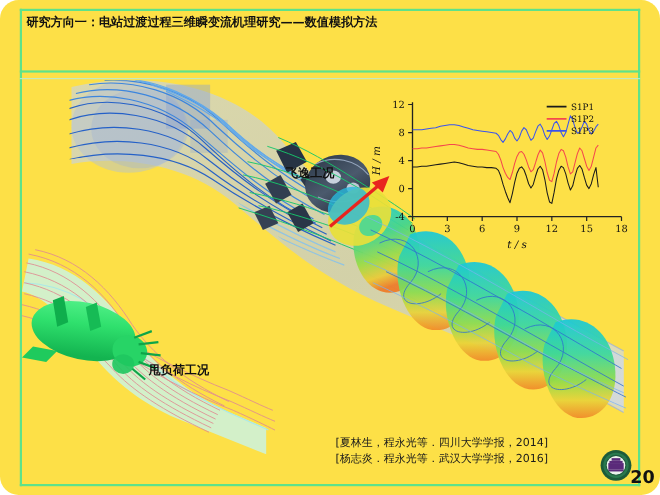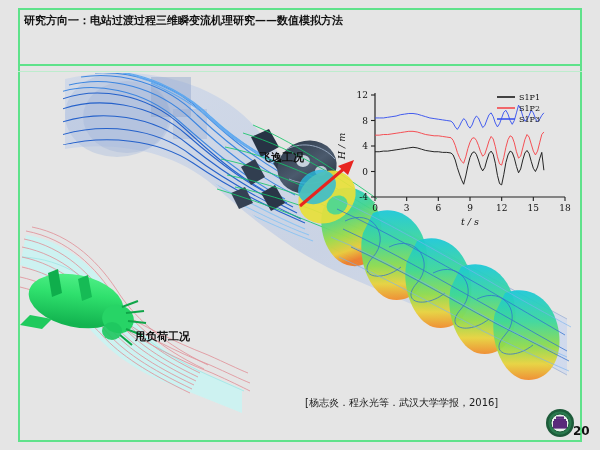--- a/index.html
+++ b/index.html
@@ -2,21 +2,21 @@
 <html><head>
 <meta charset="utf-8">
 <style>
   * { margin:0; padding:0; box-sizing:border-box; }
   html,body{ width:600px; height:450px; overflow:hidden; }
   body{
     font-family:"Liberation Sans", sans-serif;
     background:#ffffff;
     position:relative;
   }
-  .slide{ position:absolute; inset:0; background:#e5e5e5; }
+  .slide{ position:absolute; inset:0; background:#fde047;border-radius:17px; }
 
   
   .frame-left{ position:absolute; left:18px; top:8px; width:2px; height:434px; background:#5ee28a; }
   .frame-right{ position:absolute; left:580px; top:8px; width:2px; height:434px; background:#5ee28a; }
   .frame-top{ position:absolute; left:18px; top:8px; width:564px; height:2px; background:#5ee28a; }
   .frame-bottom{ position:absolute; left:18px; top:440px; width:564px; height:2px; background:#5ee28a; }
   .frame-hdr-sep{ position:absolute; left:18px; top:64px; width:564px; height:2px; background:#5ee28a; }
   .frame-hdr-sep2{ position:absolute; left:18px; top:71px; width:564px; height:1px; background:#bdeccd; }
 
   
@@ -71,21 +71,21 @@
     position:absolute; left:305px; top:395px; width:250px;
     font-family:"DejaVu Sans", sans-serif; font-size:10px; color:#1b1b1b;
     line-height:15px; text-align:left;
   }
   .cite-row{ white-space:nowrap; }
 
   
   .seal{ position:absolute; left:545px; top:408px; width:30px; height:30px; }
   .pageno{
     position:absolute; left:573px; top:424px;
-    font-family:"DejaVu Sans", sans-serif; font-size:12px; font-weight:bold; color:#111;
+    font-family:"DejaVu Sans", sans-serif; font-size:16px; font-weight:bold; color:#111;
   }
 </style>
 </head>
 <body>
 
 <div class="slide">
 
   <div class="frame-left"></div>
   <div class="frame-right"></div>
   <div class="frame-top"></div>
@@ -323,20 +323,21 @@
           <line x1="164" y1="27" x2="182" y2="27" stroke="#f4484d" stroke-width="1.6"></line>
           <text x="186" y="30.2" fill="#111" font-size="8" font-family="&quot;DejaVu Serif&quot;, serif">S1P2</text>
           <line x1="164" y1="38" x2="182" y2="38" stroke="#3a54ee" stroke-width="1.6"></line>
           <text x="186" y="41.2" fill="#111" font-size="8" font-family="&quot;DejaVu Serif&quot;, serif">S1P3</text>
         </svg>
     </div>
 
   </div>
 
   <div class="cites">
+    <div class="cite-row">[夏林生，程永光等．四川大学学报，2014]</div>
     <div class="cite-row">[杨志炎．程永光等．武汉大学学报，2016]</div>
   </div>
 
   <div class="seal">
     <svg width="30" height="30" viewBox="0 0 30 30">
       <circle cx="15" cy="15" r="14" fill="#1d5b3a"></circle>
       <circle cx="15" cy="15" r="11.5" fill="#2a7a4e"></circle>
       <circle cx="15" cy="15" r="9" fill="#eaf3ec"></circle>
       <rect x="8" y="13" width="14" height="6" fill="#5a2a7a"></rect>
       <rect x="9" y="11" width="12" height="2.4" fill="#5a2a7a"></rect>

